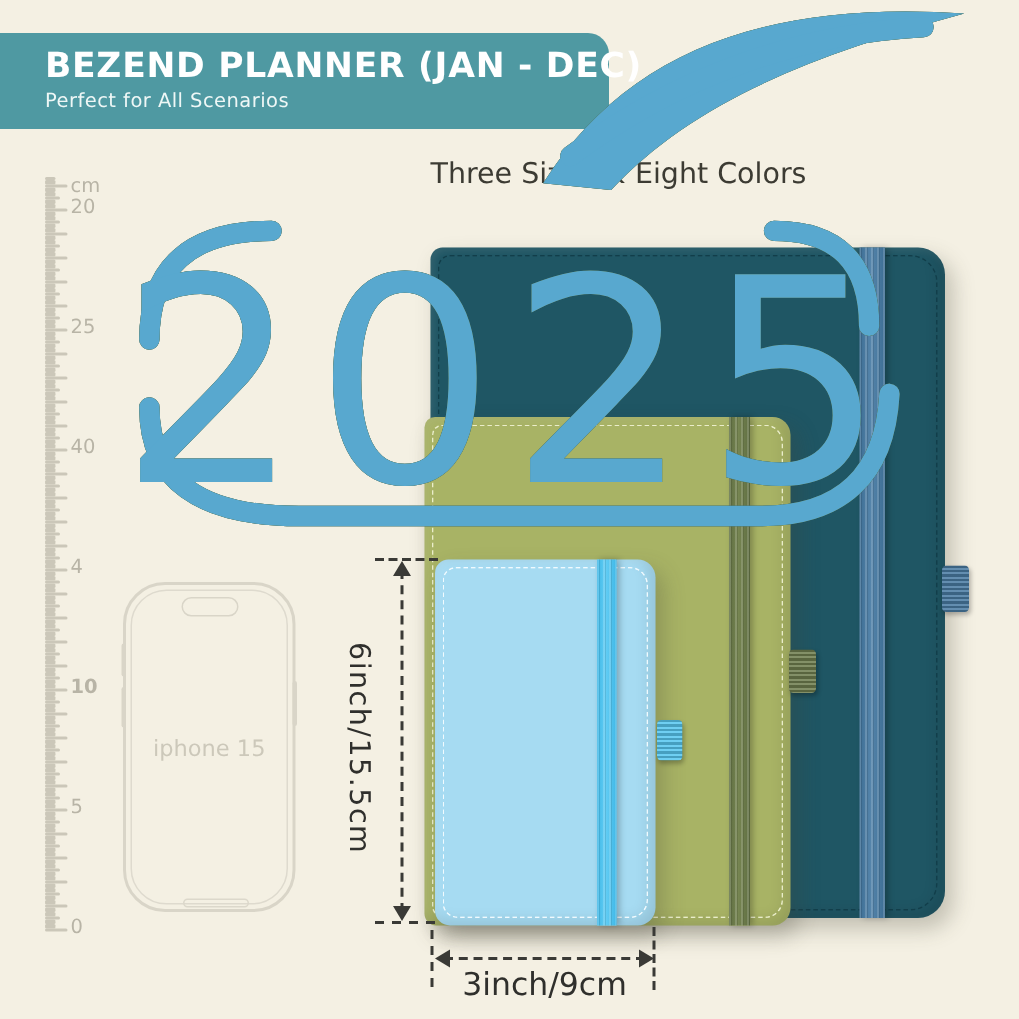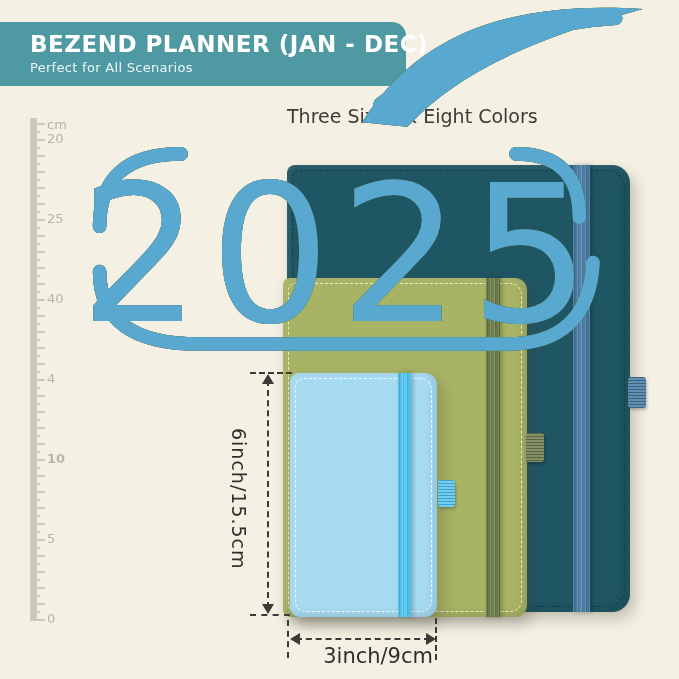--- a/index.html
+++ b/index.html
@@ -65,21 +65,21 @@
   #planner-small .loop{left:148px;top:107px;width:17px;height:27px;}
   .logo{position:absolute;z-index:5;}
   .dash-h{position:absolute;height:0;border-top:2px dashed #3a3a36;}
   .dash-v{position:absolute;width:0;border-left:2px dashed #3a3a36;}
   .arr{position:absolute;width:0;height:0;}
   .arr.up{border-left:6px solid transparent;border-right:6px solid transparent;border-bottom:10px solid #3a3a36;}
   .arr.down{border-left:6px solid transparent;border-right:6px solid transparent;border-top:10px solid #3a3a36;}
   .arr.left{border-top:6px solid transparent;border-bottom:6px solid transparent;border-right:10px solid #3a3a36;}
   .arr.right{border-top:6px solid transparent;border-bottom:6px solid transparent;border-left:10px solid #3a3a36;}
   .dim-v-label{position:absolute;left:228px;top:428px;writing-mode:vertical-rl;font-size:19px;letter-spacing:1px;color:#2f2f2c;}
-  .dim-h-label{position:absolute;left:293px;top:644px;width:140px;text-align:right;font-size:21px;color:#2f2f2c;}
+  .dim-h-label{position:absolute;left:293px;top:644px;width:140px;text-align:center;font-size:21px;color:#2f2f2c;}
 </style>
 </head>
 <body>
 
 <div class="stage" style="--bg: #f4f0e3;">
 
   <div class="banner" style="--banner: #4f99a2;">
     <div class="title">BEZEND PLANNER (JAN - DEC)</div>
     <div class="subtitle">Perfect for All Scenarios</div>
   </div>
@@ -406,20 +406,29 @@
       <div class="lbl" style="top: 131px;">20</div>
       <div class="lbl" style="top: 211px;">25</div>
       <div class="lbl" style="top: 291px;">40</div>
       <div class="lbl" style="top: 371px;">4</div>
       <div class="lbl" style="top: 451px; font-weight: bold;">10</div>
       <div class="lbl" style="top: 531px;">5</div>
       <div class="lbl" style="top: 611px;">0</div>
       <div class="lbl" style="top: 117px;">cm</div>
     </div>
 
+  <div class="phone">
+    <div class="inner"></div>
+    <div class="island"></div>
+    <div class="plabel">iphone 15</div>
+    <div class="btn l1"></div>
+    <div class="btn l2"></div>
+    <div class="btn r1"></div>
+    <div class="port"></div>
+  </div>
 
   <div class="planner" id="planner-large" style="--cover: #1f5664; --stitch: #123e4a; --band: #5585ab; --band-dk: #3d6e94; --loop: #4a7ca3;">
     <div class="cover"></div>
     <div class="stitch"></div>
     <div class="band"></div>
     <div class="loop"></div>
   </div>
   <svg class="logo" id="logo-large" viewBox="0 0 150 80" style="--logo: #113b47;">
     <path class="feather-fill" d="M80 27 C92 8 112 0 142 2 C120 8 102 15 90 28 Z"></path>
     <path d="M84 23 C100 11 118 5 136 4" stroke-width="2"></path>

